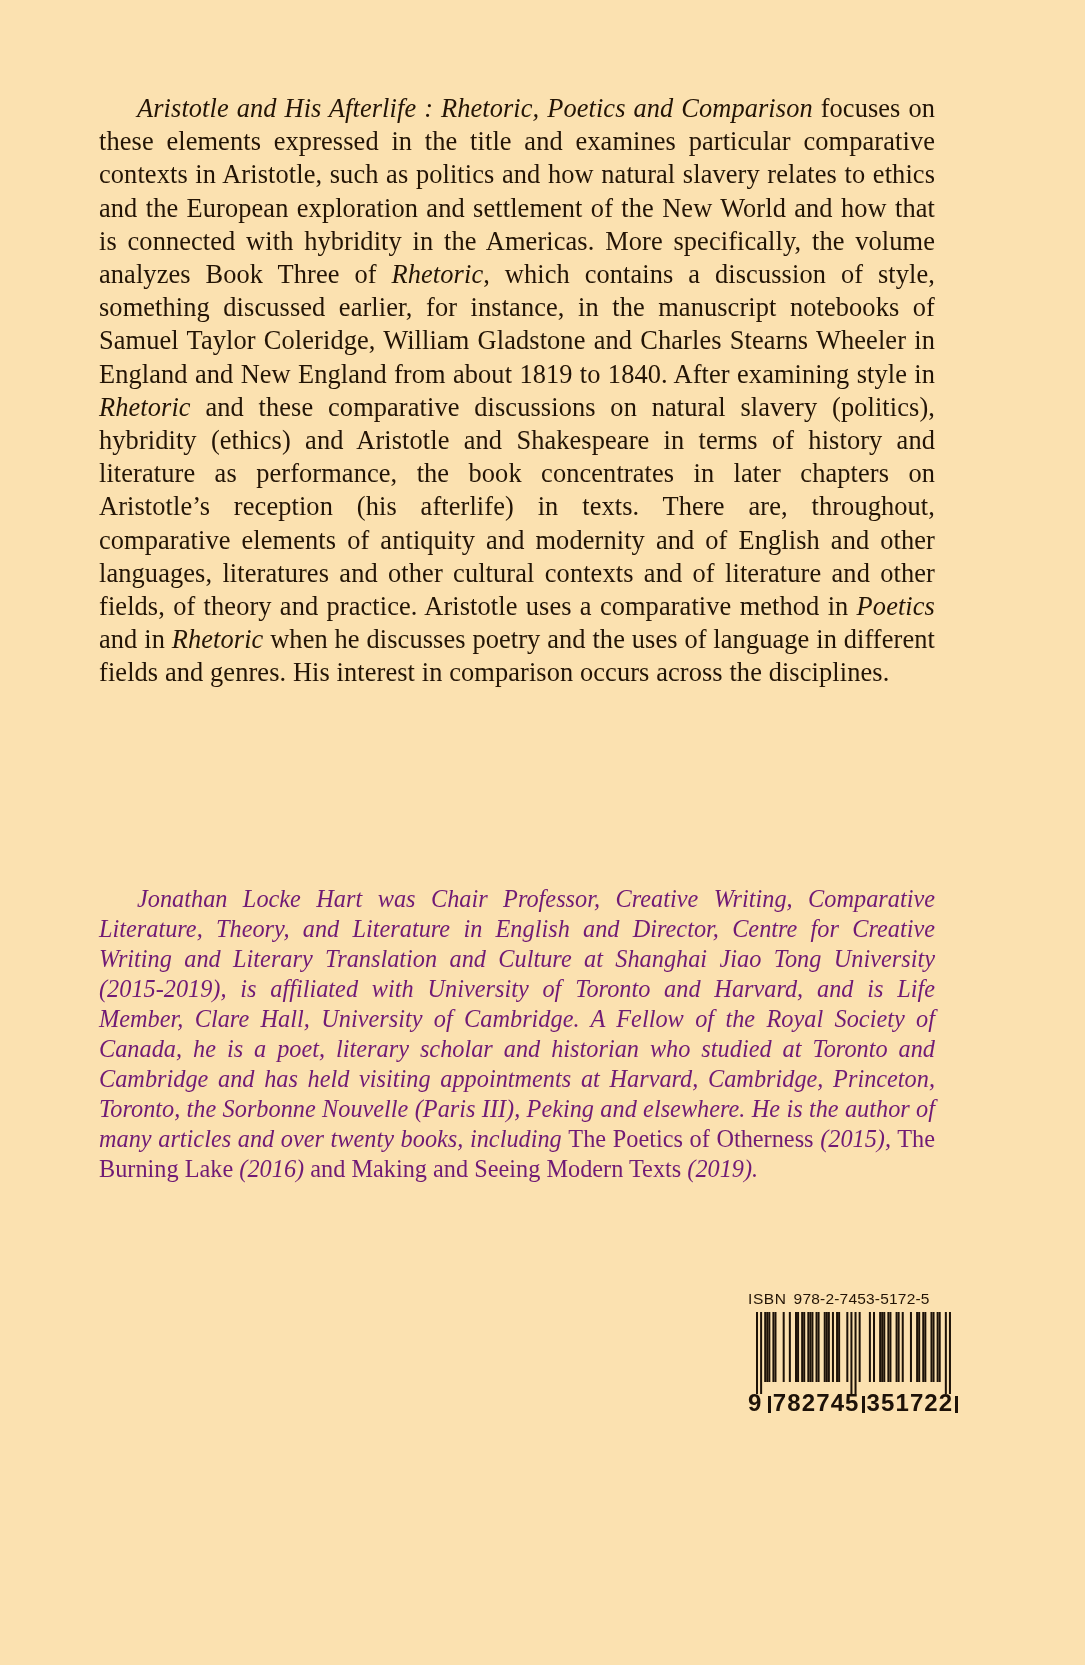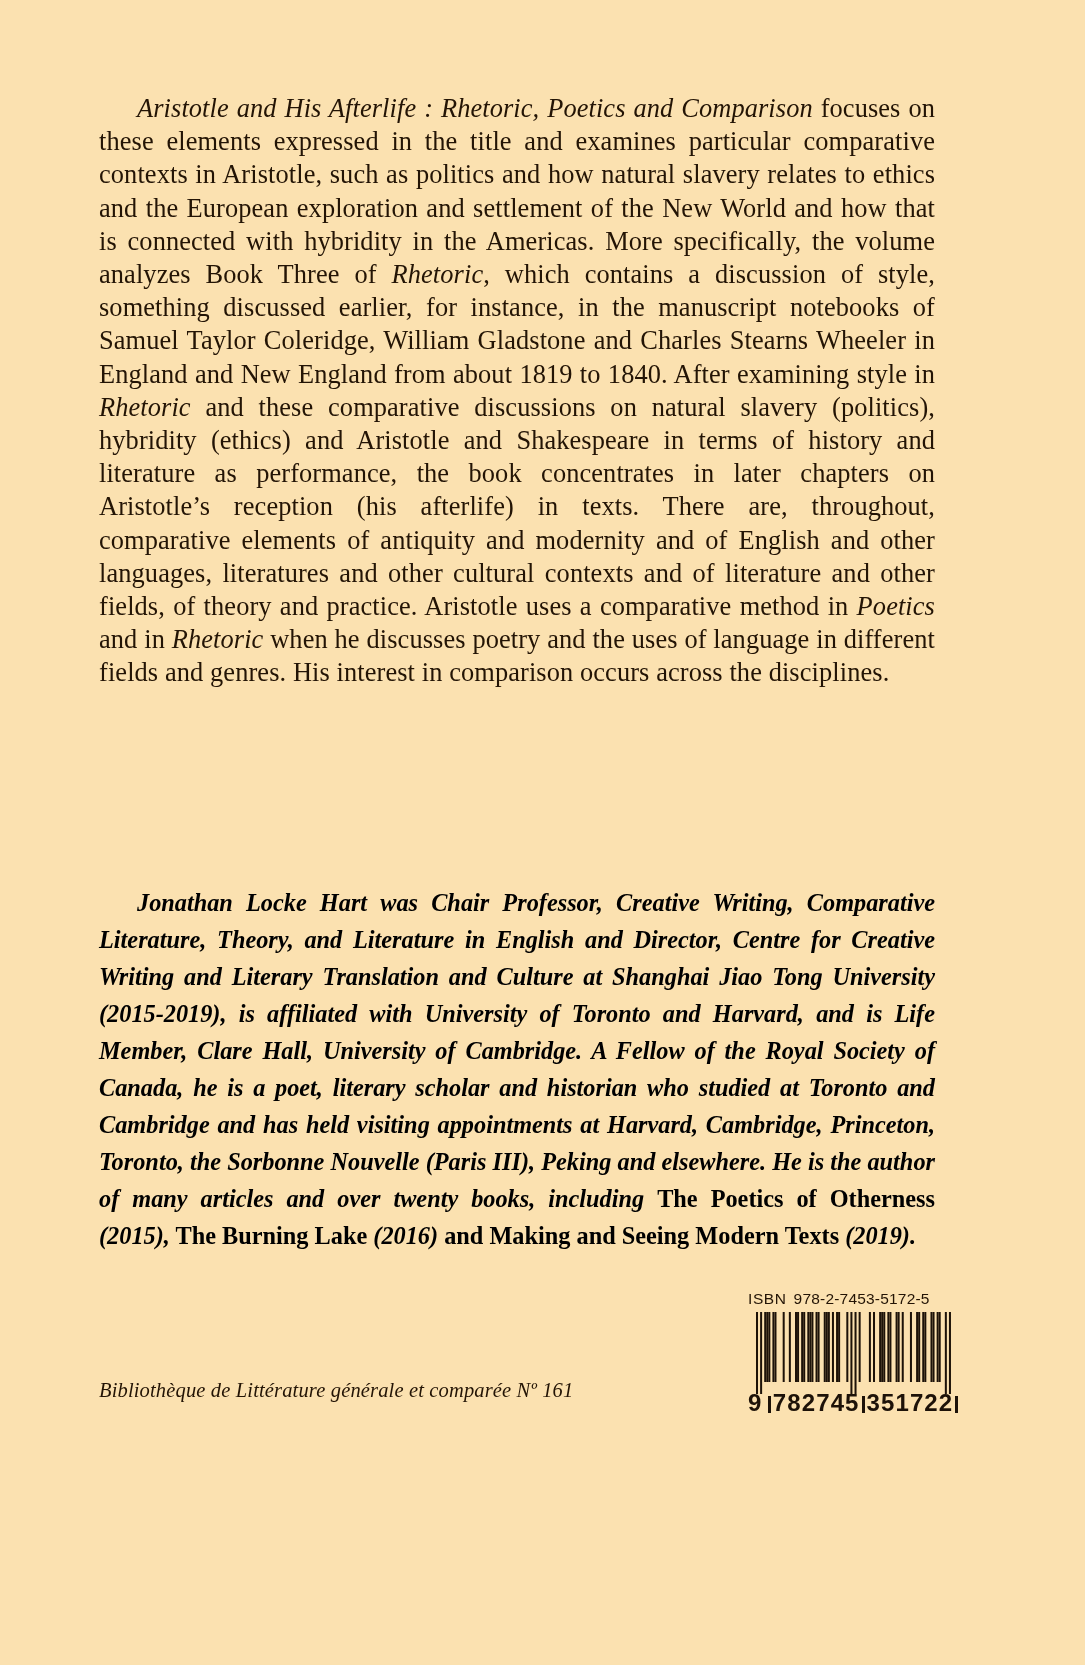--- a/index.html
+++ b/index.html
@@ -39,26 +39,25 @@
   .blurb .indent { display: inline-block; width: 38px; }
   .ital { font-style: italic; }
 
   
   .bio {
     position: absolute;
     left: 99px;
     top: 884px;
     width: 836px;
     font-size: 24.3px;
-    line-height: 37px;
+    line-height: 30px;
     text-align: justify;
     text-justify: inter-word;
     font-style: italic;
-    color: #000000;
-    font-weight: bold;
+    color: #701a75;
   }
   .bio .indent { display: inline-block; width: 38px; }
   .roman { font-style: normal; }
 
   
   .series-line {
     position: absolute;
     left: 99px;
     top: 1379px;
     font-size: 20.5px;
@@ -128,21 +127,20 @@
 <div class="page">
 
   <div class="blurb">
     <span class="indent"></span><span class="ital">Aristotle and His Afterlife : Rhetoric, Poetics and Comparison</span><span> focuses on these elements expressed in the title and examines particular comparative contexts in Aristotle, such as politics and how natural slavery relates to ethics and  the European exploration and settlement of the New World and how that is connected with hybridity in the Americas.  More specifically, the volume analyzes Book Three of </span><span class="ital">Rhetoric</span><span>, which contains a discussion of style, something discussed  earlier, for instance, in the manuscript notebooks of Samuel Taylor Coleridge, William Gladstone and Charles Stearns Wheeler in England and New England from about 1819 to 1840. After examining style in </span><span class="ital">Rhetoric</span><span> and these comparative discussions on natural slavery (politics), hybridity (ethics) and Aristotle and Shakespeare in terms of history and literature as performance, the book  concentrates in later chapters on Aristotle’s reception (his afterlife) in texts. There are, throughout, comparative elements of antiquity and modernity and of English and other languages,  literatures and other cultural contexts and of literature and other fields, of theory and practice. Aristotle uses a comparative method in </span><span class="ital">Poetics</span><span> and in </span><span class="ital">Rhetoric</span><span> when he discusses poetry and the uses of language in different fields and genres. His interest in comparison occurs across the disciplines.</span>
   </div>
 
   <div class="bio">
     <span class="indent"></span><span>Jonathan Locke Hart was Chair Professor, Creative Writing, Comparative Literature, Theory, and Literature in English and Director, Centre for Creative Writing and Literary Translation and Culture at Shanghai Jiao Tong University (2015-2019), is affiliated with University of Toronto and Harvard, and is Life Member, Clare Hall, University of Cambridge. A Fellow of the Royal Society of Canada, he is a poet, literary scholar and historian who studied at Toronto and Cambridge and has held visiting appointments at Harvard, Cambridge, Princeton, Toronto, the Sorbonne Nouvelle (Paris III), Peking and elsewhere. He is the author of many articles and over twenty books, including </span><span class="roman">The Poetics of Otherness</span><span> (2015),</span><span class="roman"> The Burning Lake</span><span> (2016) </span><span class="roman">and</span><span class="roman"> Making and Seeing Modern Texts</span><span> (2019).</span>
   </div>
 
-  <div class="series-line">Bibliothèque de Littérature générale et comparée Nº 161</div>
 
   <div class="isbn-block">
     <div class="isbn-caption">
       <span class="isbn-word">ISBN</span><span class="isbn-num">978-2-7453-5172-5</span>
     </div>
     <div class="barcode-wrap">
       <svg class="barcode" viewBox="0 0 195 82" preserveAspectRatio="none">
         <g fill="#1d1208" id="bars">
             <rect x="0.000" y="0" width="2.012" height="82"></rect>
             <rect x="4.105" y="0" width="2.012" height="82"></rect>

